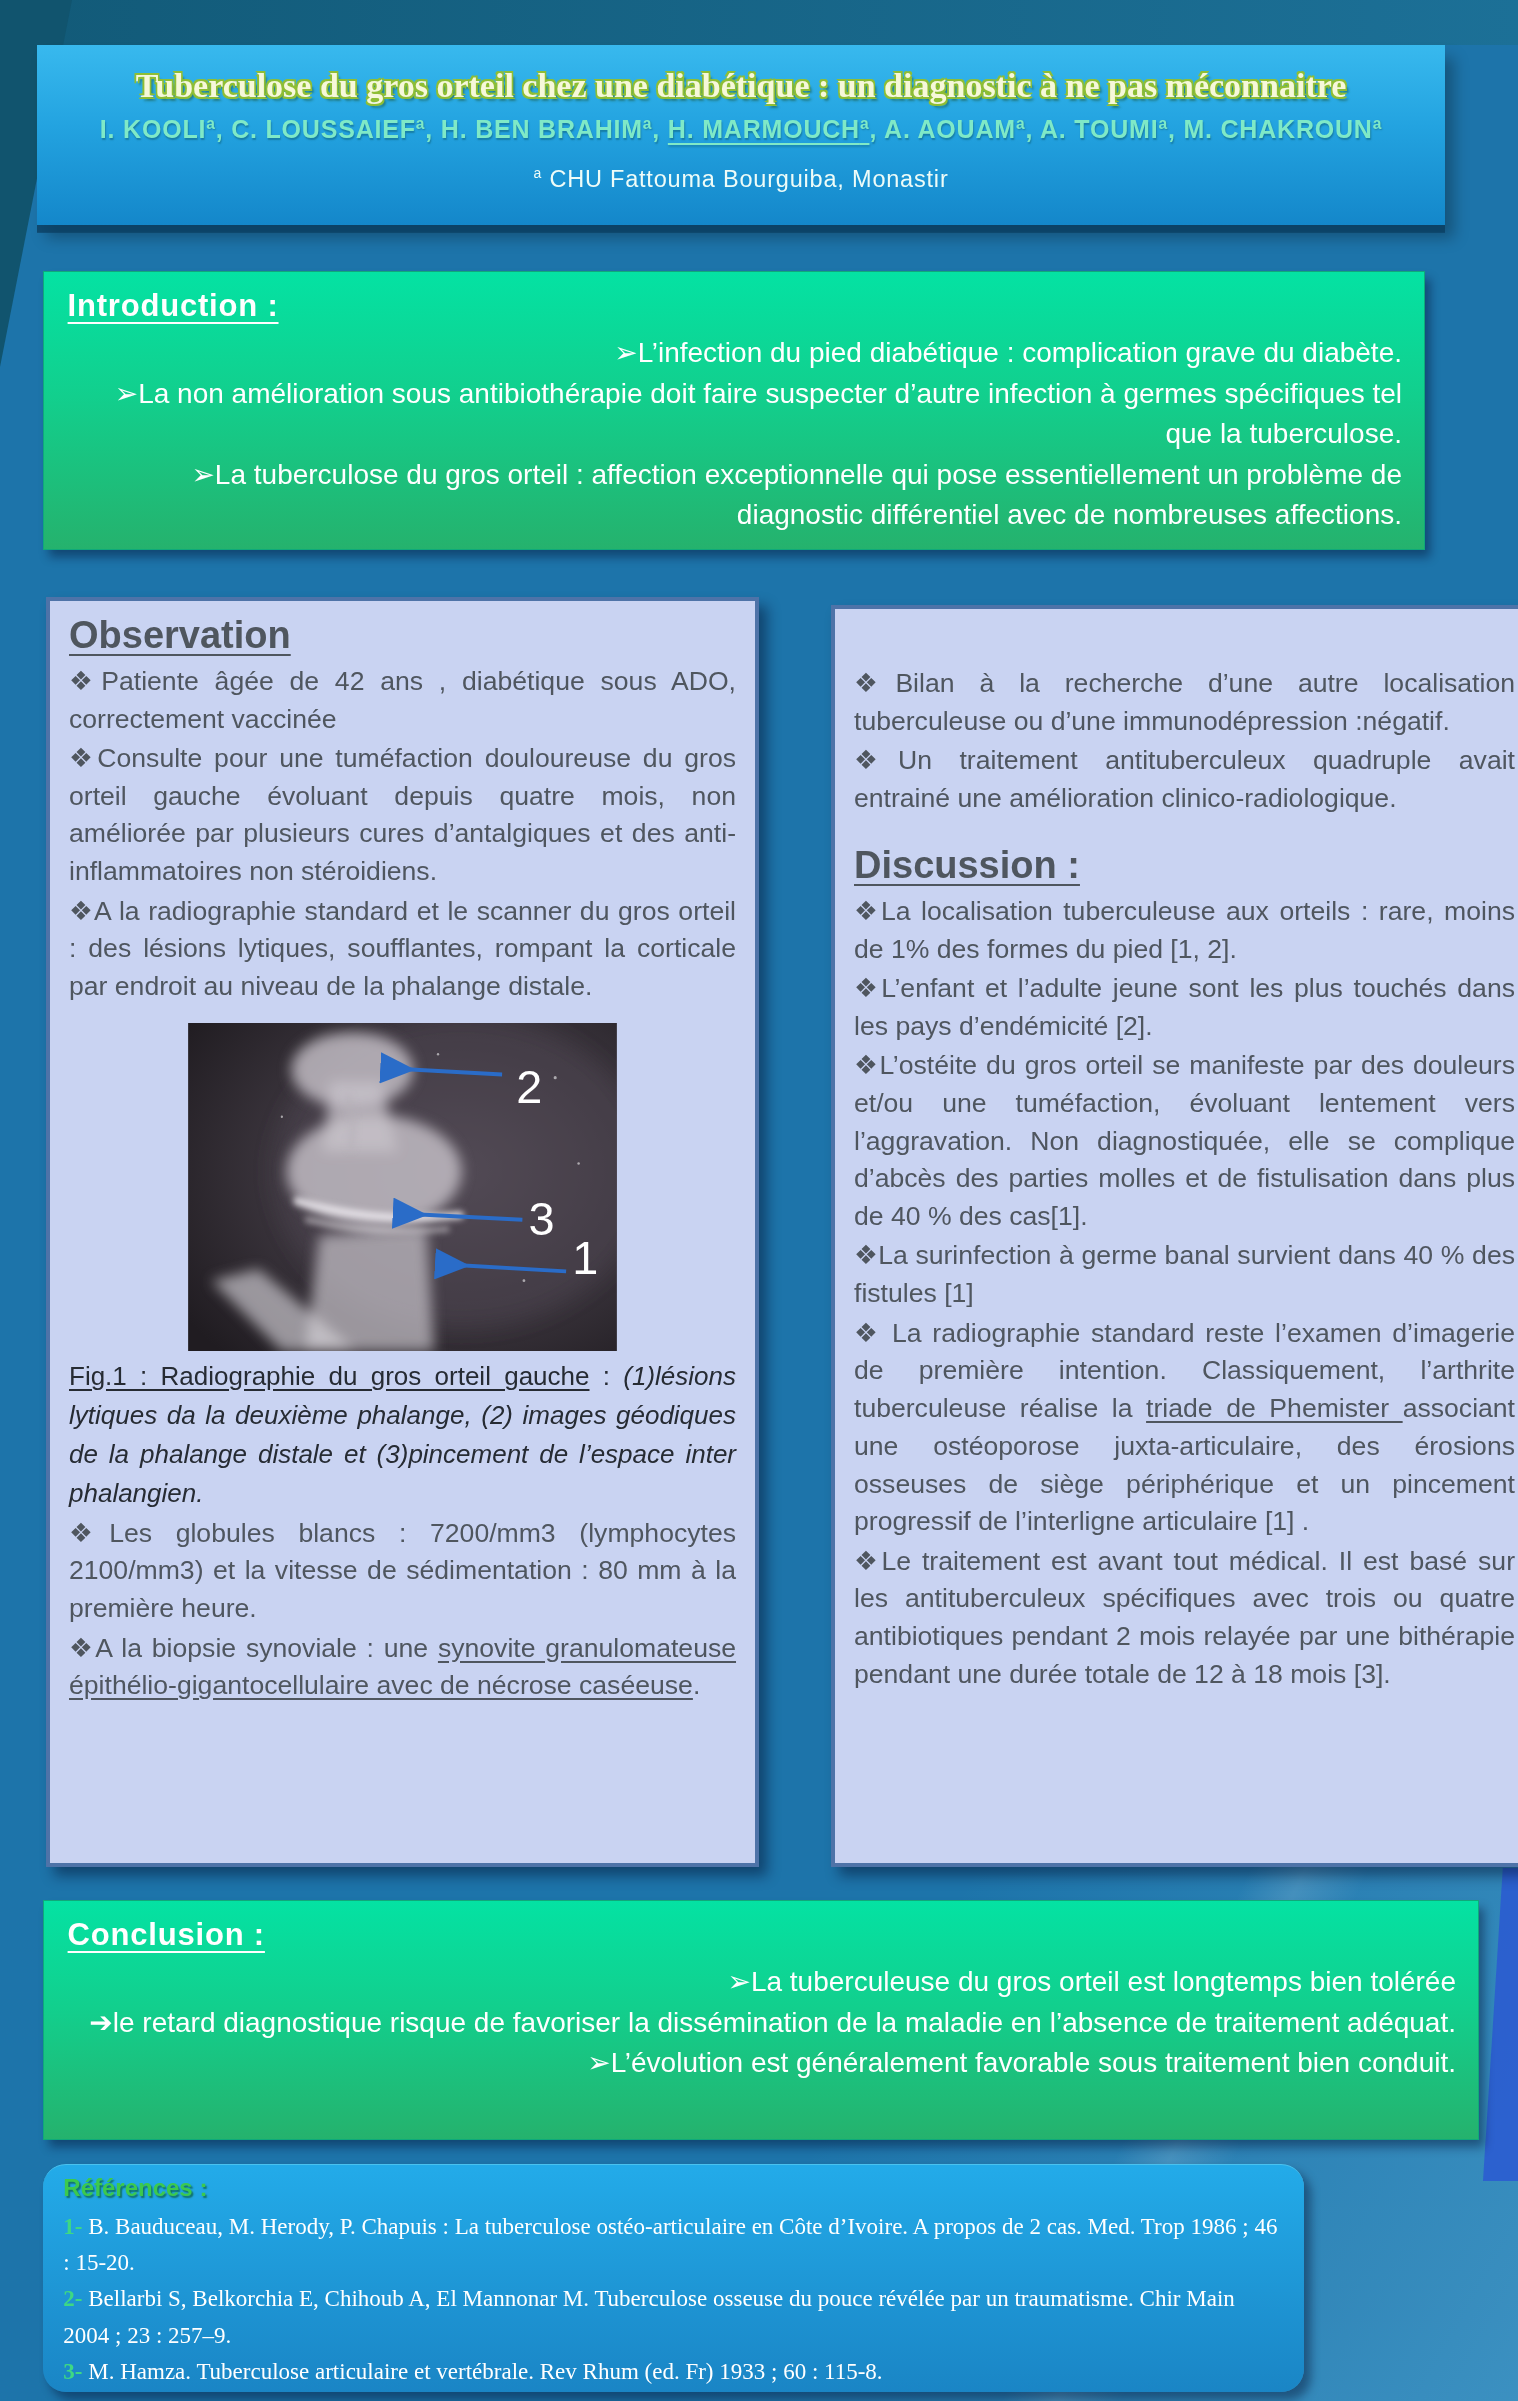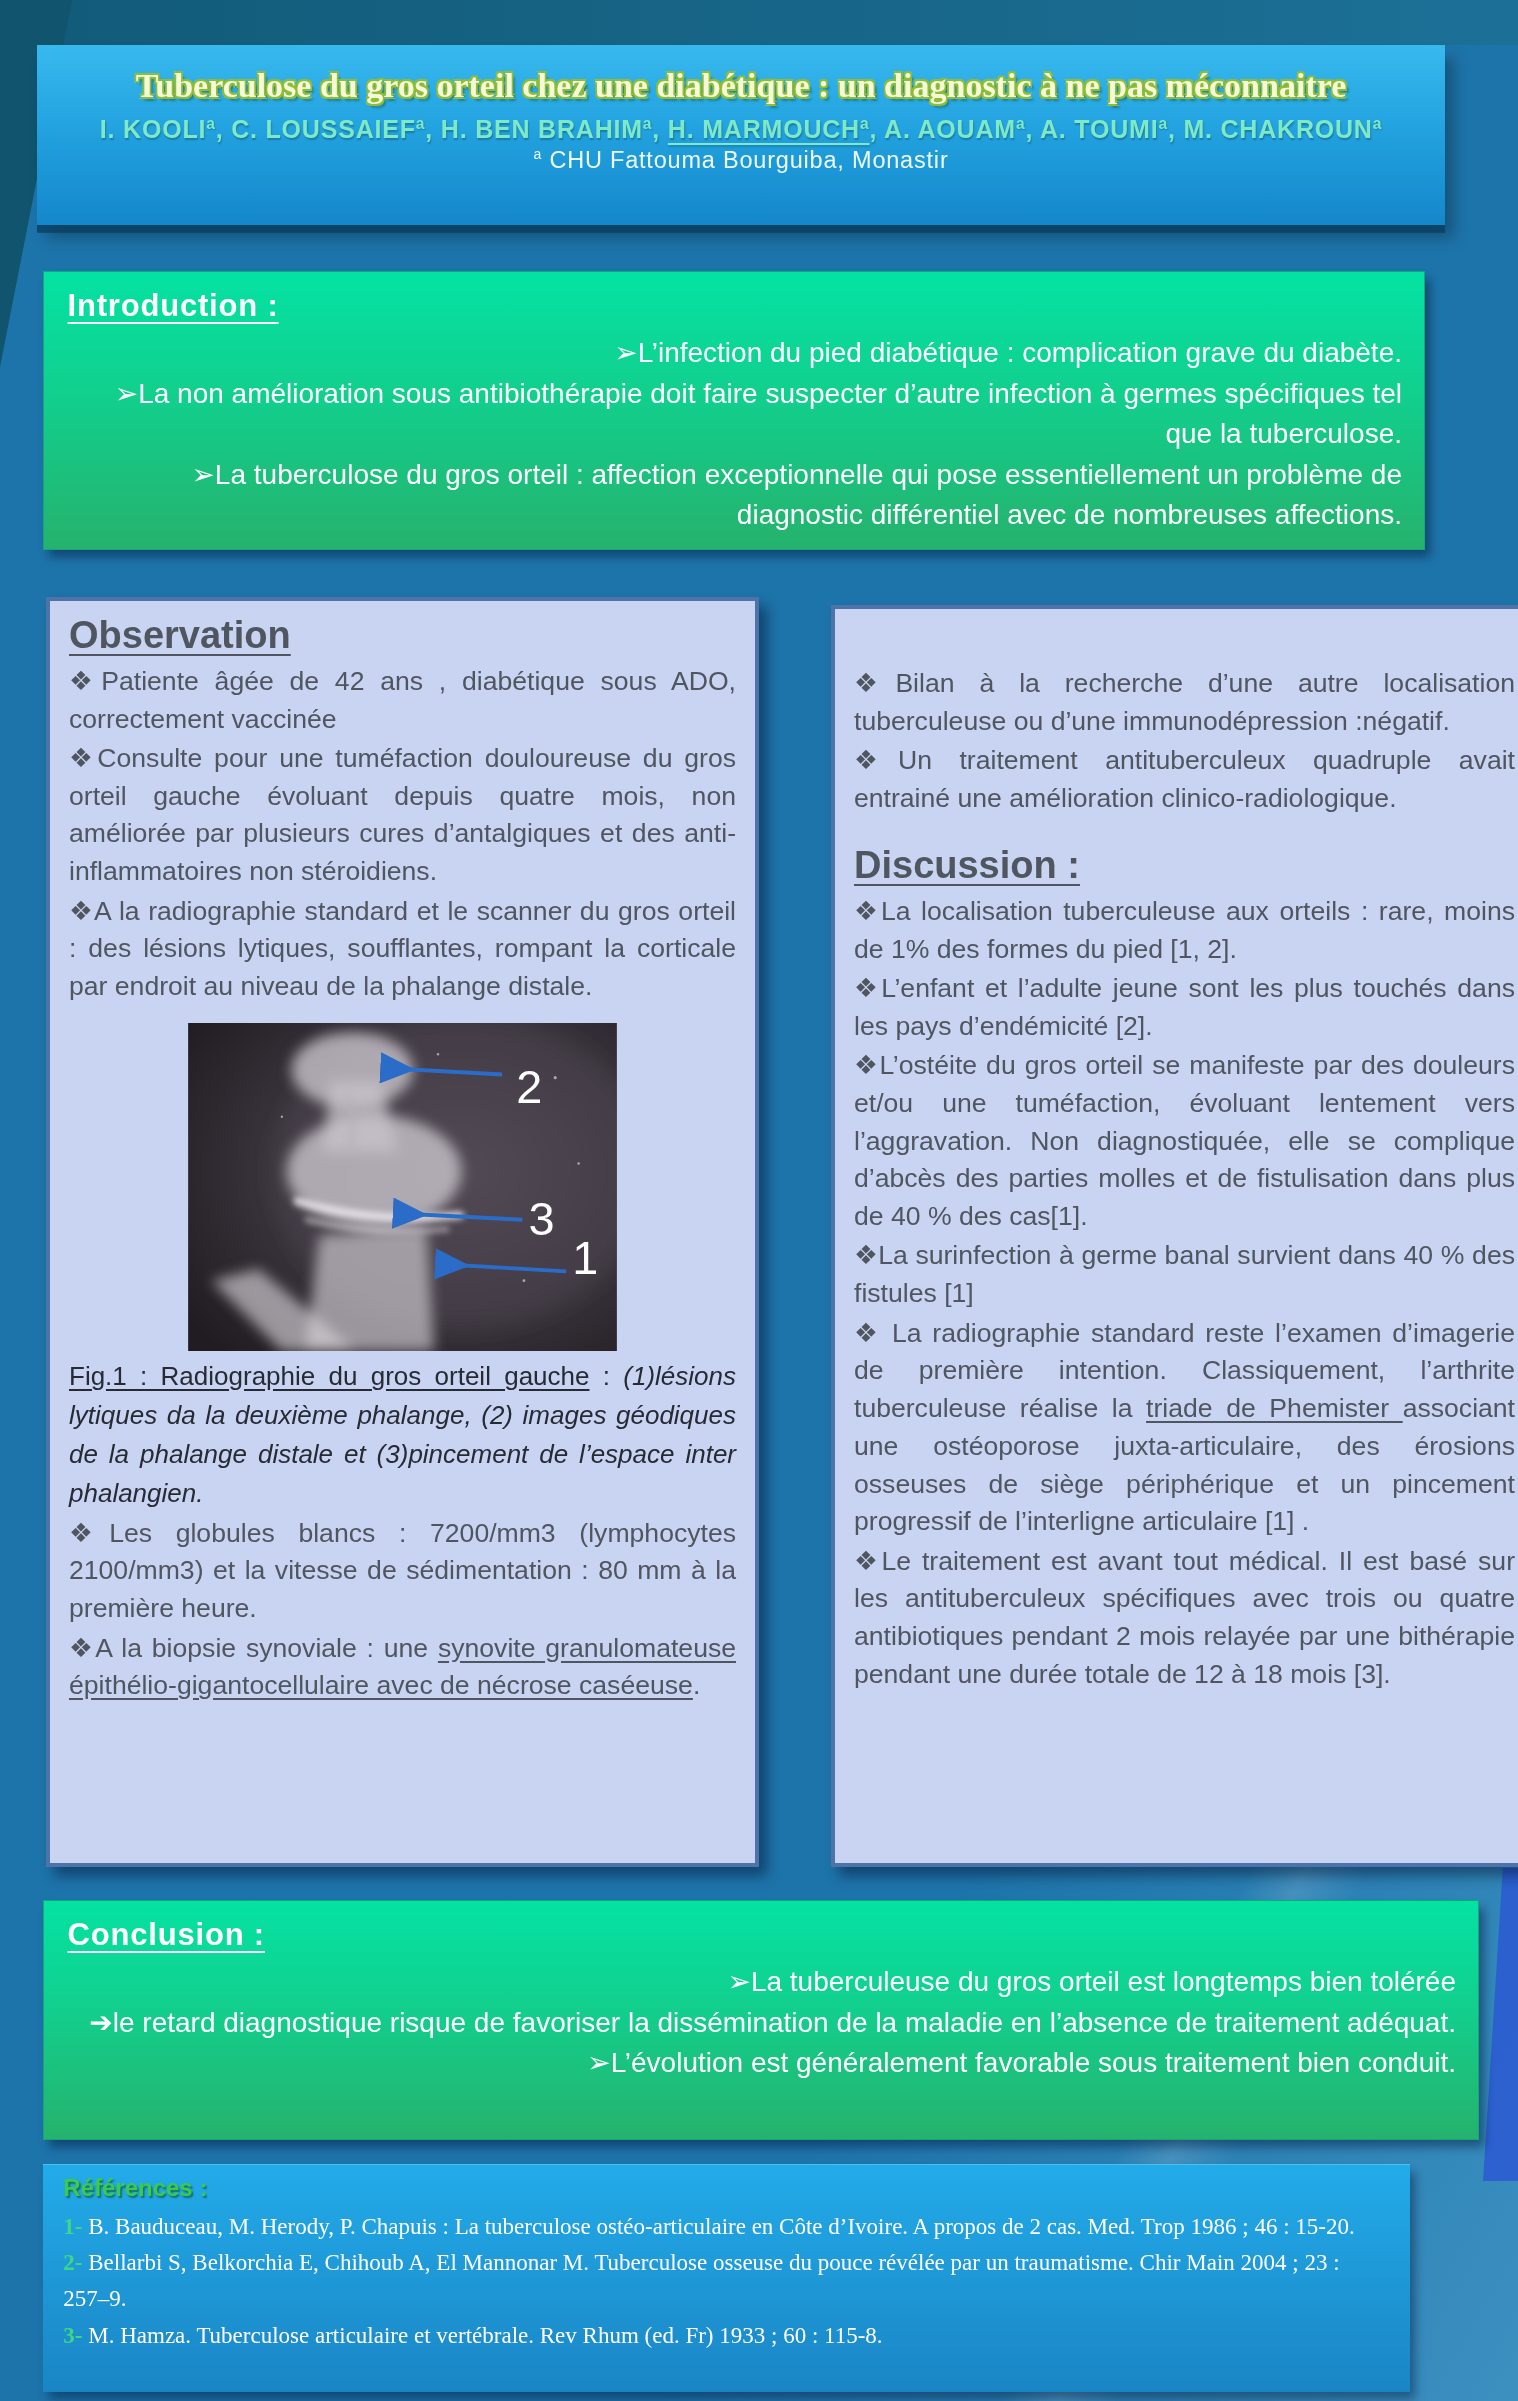--- a/index.html
+++ b/index.html
@@ -25,21 +25,21 @@
     background:linear-gradient(180deg,#38b9ee 0%,#23a3e0 45%,#1487ca 100%);
     box-shadow:0 7.8px 0 rgba(10,62,96,.78), 9.4px 12.5px 14px rgba(0,0,0,.28);
     text-align:center;}
   .title{margin-top:22px;font-family:"Liberation Serif",serif;font-weight:bold;
     font-size:34px;color:#f6f8da;white-space:nowrap;
     text-shadow:-1.6px -1.6px 0 #8fbe34,1.6px -1.6px 0 #8fbe34,-1.6px 1.6px 0 #8fbe34,1.6px 1.6px 0 #8fbe34,3.1px 3.9px 2.3px rgba(25,70,25,.45);}
   .authors{margin-top:9.4px;font-size:25px;font-weight:bold;color:#7fe9c7;
     letter-spacing:0.8px;text-shadow:0.8px 1.6px 1.6px rgba(0,60,60,.35);}
   .authors sup{font-size:15.6px;}
   .author.u{text-decoration:underline;text-underline-offset:4.7px;}
-  .affiliation{margin-top:2px;font-size:23.5px;color:#eefcf8;letter-spacing:0.8px;}
+  .affiliation{margin-top:21px;font-size:23.5px;color:#eefcf8;letter-spacing:0.8px;}
   .affiliation sup{font-size:14px;}
   
   .green-box{position:absolute;color:#fff;padding:12.5px 22px;box-sizing:border-box;
     background:linear-gradient(180deg,#04e2a3 0%,#12cf8d 45%,#25b26d 100%);
     border:1.6px solid #0fa97a;
     box-shadow:6.3px 7.8px 9.4px rgba(0,10,40,.42);}
   .intro{left:43px;top:271px;width:1382px;height:279px;}
   .conclusion{left:43px;top:1900px;width:1436px;height:240px;}
   .g-heading{font-size:31px;font-weight:bold;text-decoration:underline;
     text-decoration-thickness:2.3px;text-underline-offset:6.3px;margin:3.1px 0 9.4px 1.6px;letter-spacing:0.8px;}
@@ -53,25 +53,25 @@
     text-decoration-thickness:2.3px;text-underline-offset:5.5px;margin:1.6px 0 6.3px;}
   .p-heading.disc{margin-top:26px;}
   .b{font-size:26.6px;line-height:1.42;text-align:justify;margin:0 0 1.6px;}
   .ul{text-decoration:underline;text-underline-offset:3.9px;}
   .caption{color:#262b33;font-size:26px;line-height:1.5;}
   .cap-it{font-style:italic;}
   
   .figure{width:429px;margin:17px auto 6.3px;}
   .figure svg{display:block;}
   
-  .refs-box{position:absolute;left:43px;top:2164px;width:1367px;height:228px;box-sizing:border-box;
+  .refs-box{position:absolute;left:43px;top:2164px;width:1261px;height:228px;box-sizing:border-box;
     background:linear-gradient(180deg,#23abe9,#1a85c5);
     border-top:1.6px solid #49c2ef;
     box-shadow:6.3px 7.8px 9.4px rgba(0,10,40,.4);
-    padding:7.8px 20.3px;color:#fff;font-family:"Liberation Serif",serif;}
+    padding:7.8px 20.3px;color:#fff;font-family:"Liberation Serif",serif;border-radius:23px;}
   .refs-heading{font-family:"Liberation Sans",sans-serif;font-size:24px;font-weight:bold;
     color:#3cc94e;text-shadow:1.6px 1.6px 1.6px rgba(0,70,0,.55);margin:1.6px 0 6.3px;}
   .ref{font-size:23px;line-height:1.58;margin:0;}
   .ref .num{color:#3ed884;font-weight:bold;}
 </style>
 </head>
 <body>
 
 <div class="page">
 

